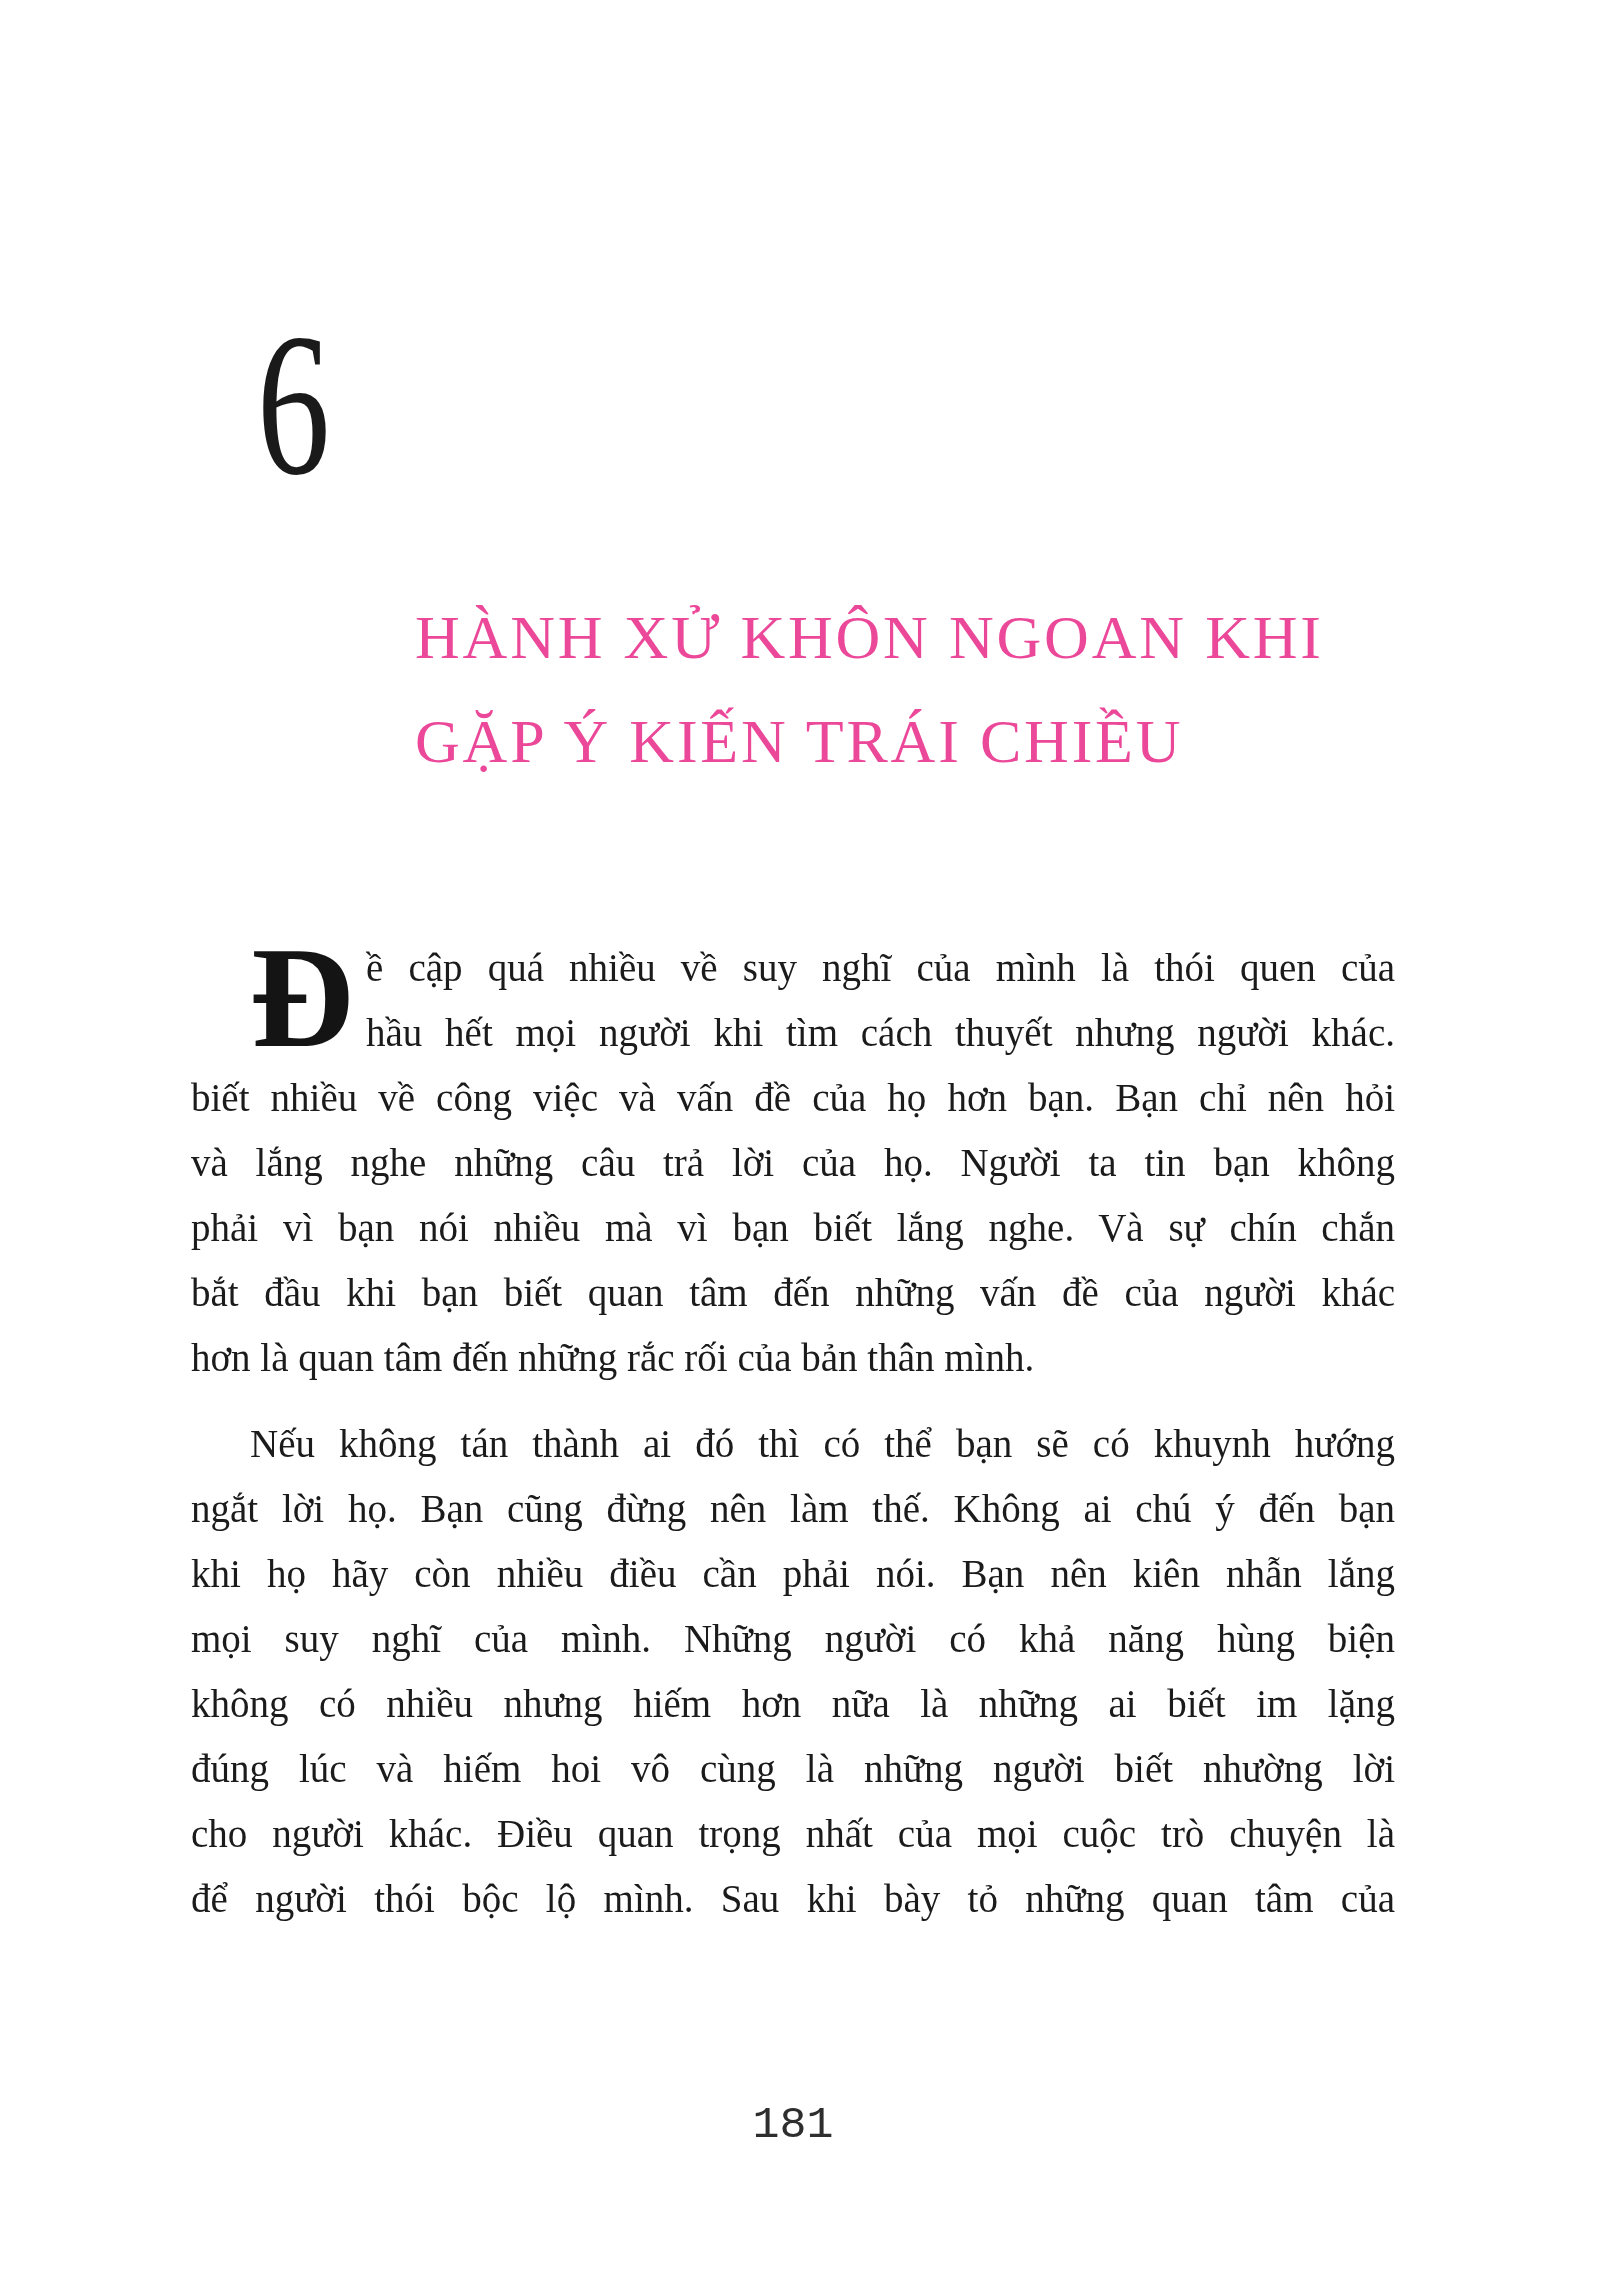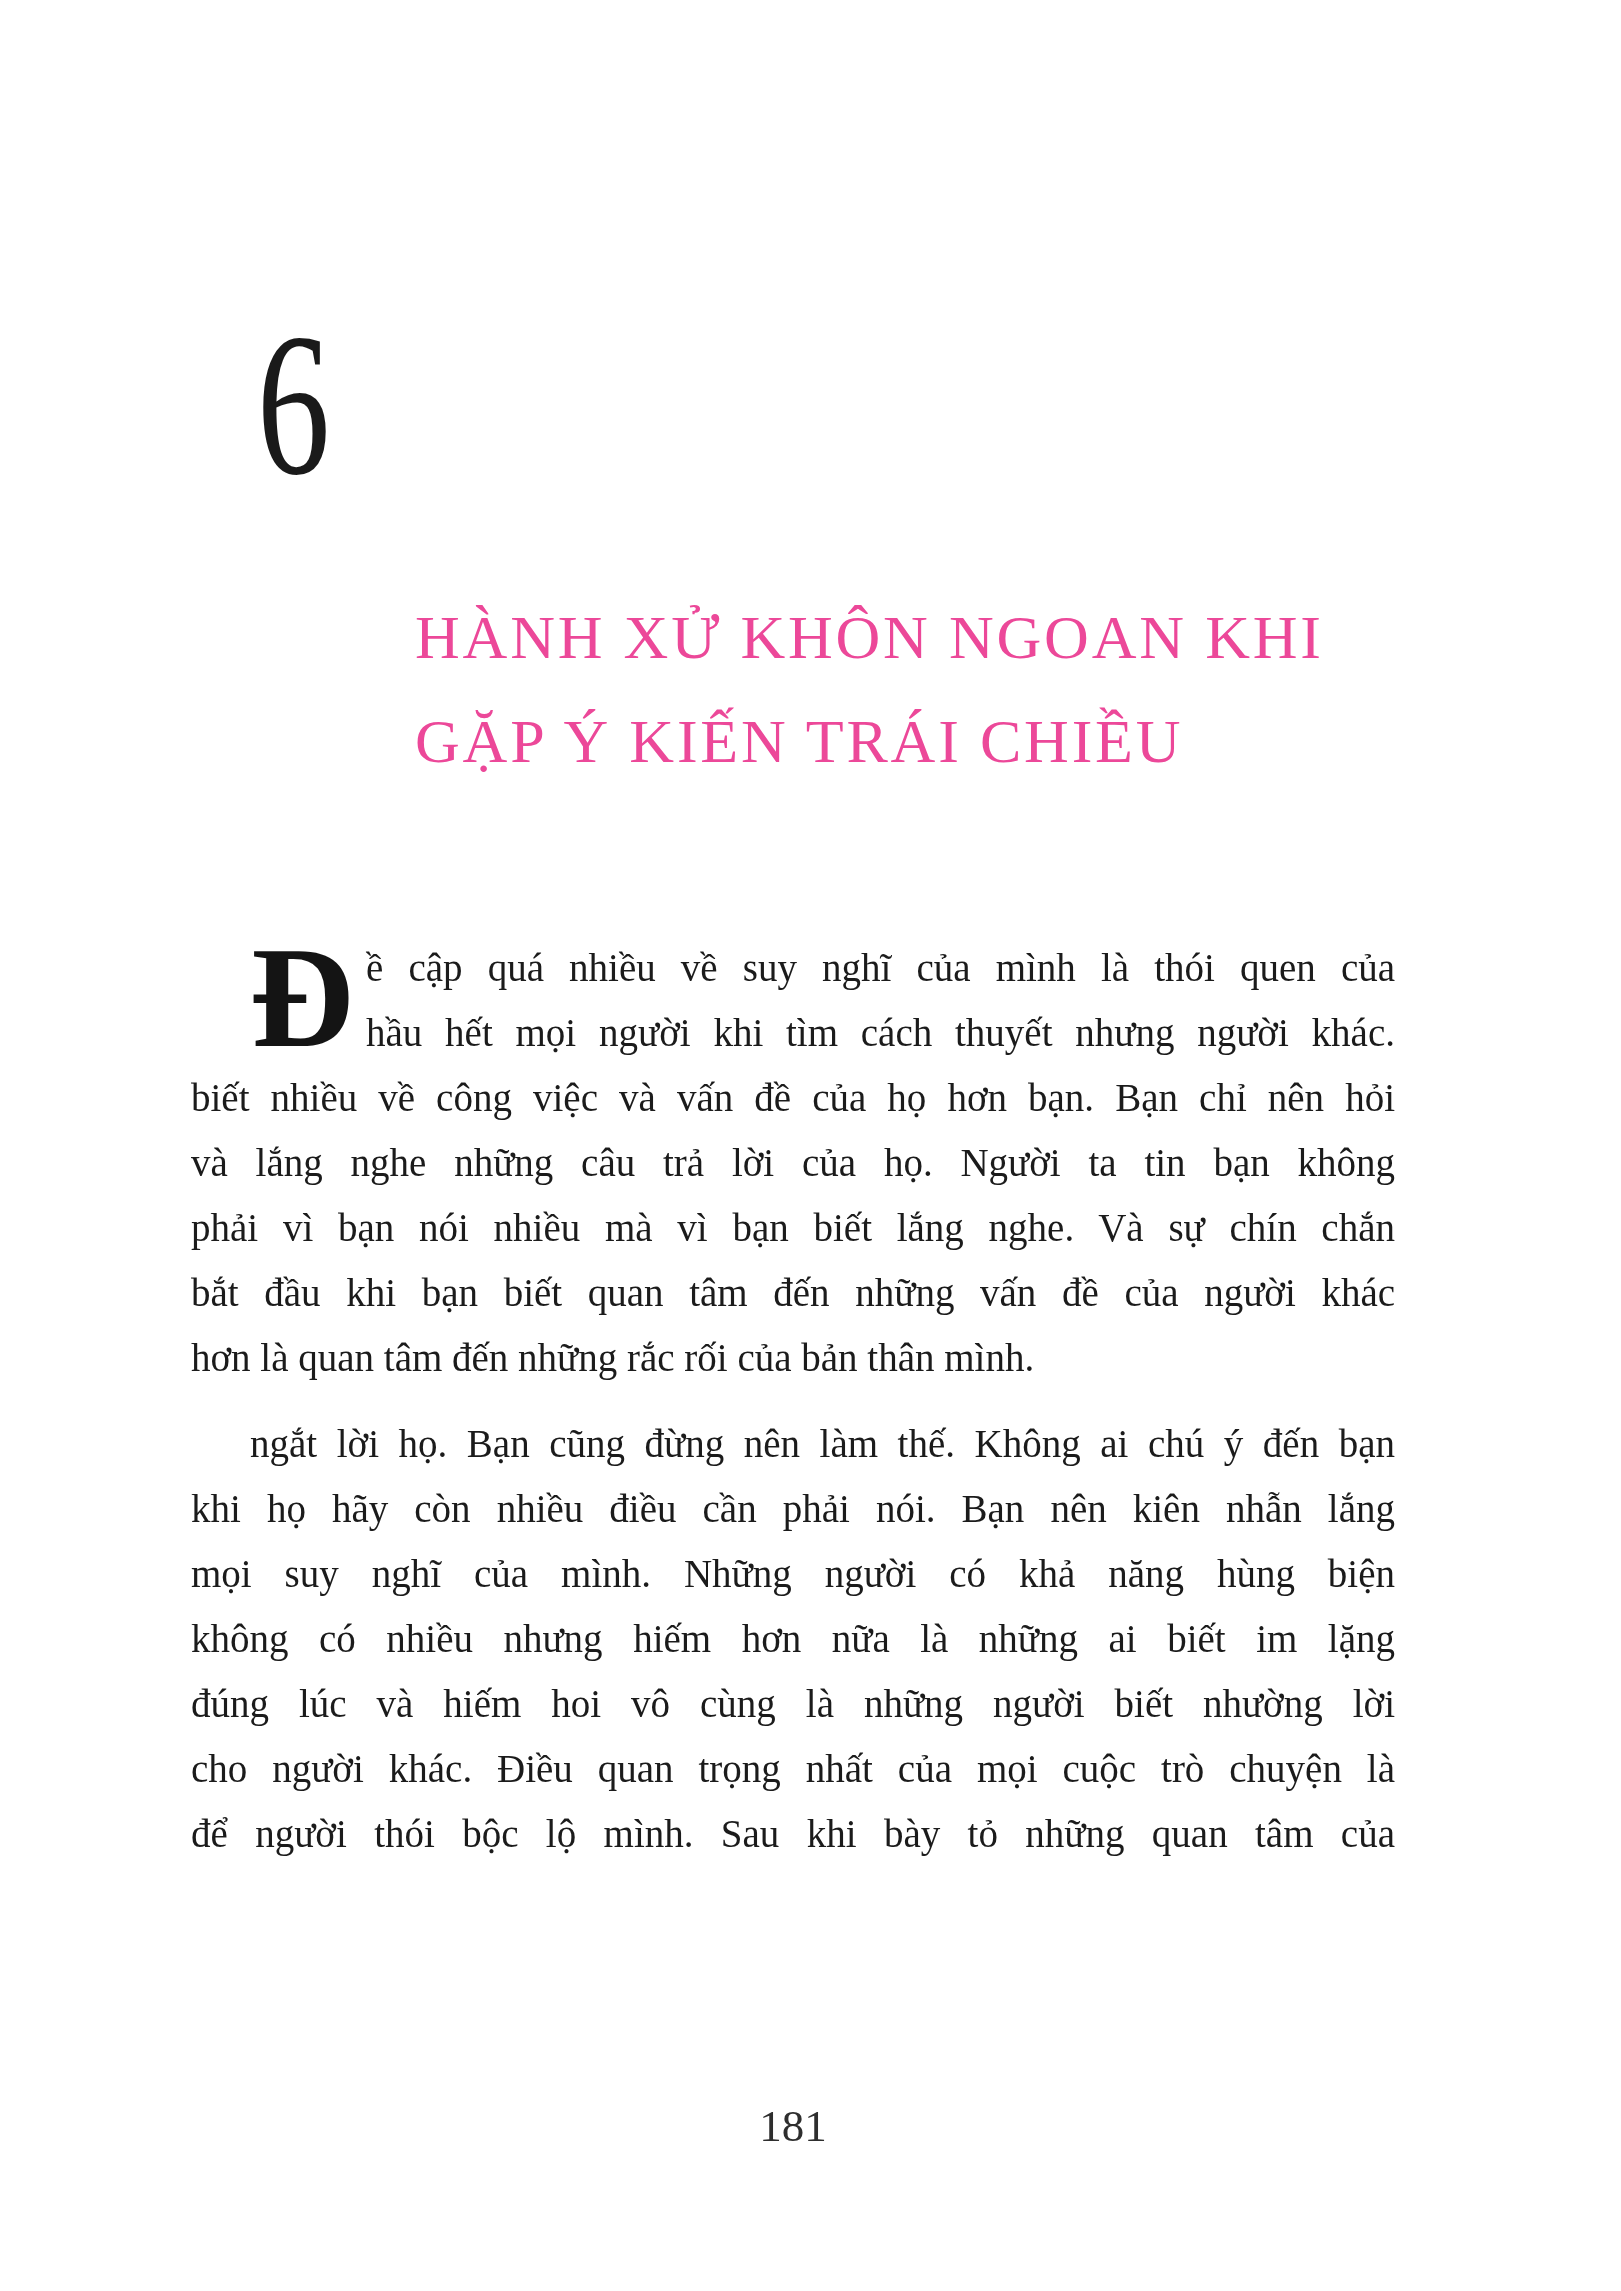--- a/index.html
+++ b/index.html
@@ -72,20 +72,21 @@
     color: #141414;
   }
   .page-number {
     position: absolute;
     left: 191px;
     top: 2100px;
     width: 1204px;
     text-align: center;
     font-size: 45px;
     color: #2e2e2e;
+    font-family: Liberation Mono, monospace;
   }
 </style>
 </head>
 <body>
 
 <div class="page">
 
   <div class="chapter-number">6</div>
 
   <h1 class="chapter-title">
@@ -103,20 +104,21 @@
           <div class="line">biết nhiều về công việc và vấn đề của họ hơn bạn. Bạn chỉ nên hỏi</div>
           <div class="line">và lắng nghe những câu trả lời của họ. Người ta tin bạn không</div>
           <div class="line">phải vì bạn nói nhiều mà vì bạn biết lắng nghe. Và sự chín chắn</div>
           <div class="line">bắt đầu khi bạn biết quan tâm đến những vấn đề của người khác</div>
           <div class="line">hơn là quan tâm đến những rắc rối của bản thân mình.</div>
         </div>
     </div>
 
     <div class="paragraph p2">
       <div>
+          <div class="line">Nếu không tán thành ai đó thì có thể bạn sẽ có khuynh hướng</div>
           <div class="line">ngắt lời họ. Bạn cũng đừng nên làm thế. Không ai chú ý đến bạn</div>
           <div class="line">khi họ hãy còn nhiều điều cần phải nói. Bạn nên kiên nhẫn lắng</div>
           <div class="line">mọi suy nghĩ của mình. Những người có khả năng hùng biện</div>
           <div class="line">không có nhiều nhưng hiếm hơn nữa là những ai biết im lặng</div>
           <div class="line">đúng lúc và hiếm hoi vô cùng là những người biết nhường lời</div>
           <div class="line">cho người khác. Điều quan trọng nhất của mọi cuộc trò chuyện là</div>
           <div class="line">để người thói bộc lộ mình. Sau khi bày tỏ những quan tâm của</div>
         </div>
     </div>
 

